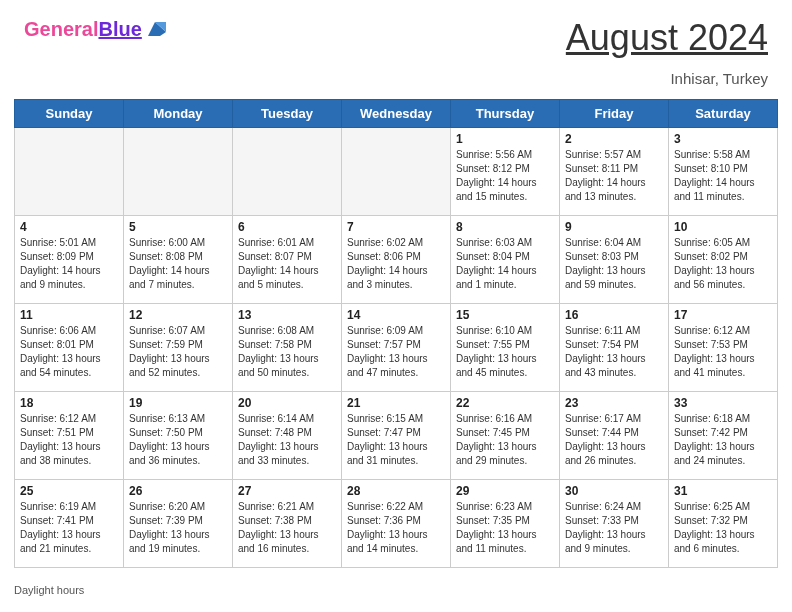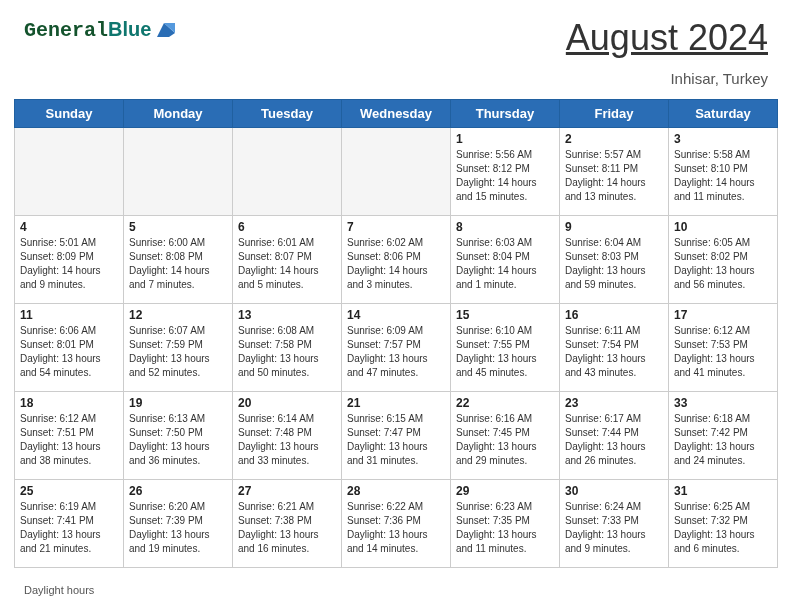--- a/index.html
+++ b/index.html
@@ -19,22 +19,22 @@
     .logo {
       display: flex;
       align-items: center;
       gap: 0px;
     }
     .logo-text {
       font-size: 20px;
       font-weight: bold;
       line-height: 1.1;
     }
-    .logo-general { color: #14532d; font-family: Liberation Mono, monospace; }
-    .logo-blue { color: #0f766e; }
+    .logo-general { color: #ec4899; }
+    .logo-blue { color: #6d28d9; text-decoration: underline; }
     .title-block {
       text-align: right;
     }
     .month-year {
       font-size: 36px;
       font-weight: normal;
       color: #333;
       line-height: 1.1;
       text-decoration: underline;
     }
@@ -80,21 +80,21 @@
       font-size: 12px;
       display: block;
       margin-bottom: 2px;
     }
     .day-info {
       font-size: 10px;
       color: #333;
       line-height: 1.4;
     }
     .footer-note {
-      padding: 6px 14px 4px 24px;
+      padding: 6px 14px 4px 14px;
       font-size: 11px;
       color: #555;
     }
     .logo-svg {
       display: inline-block;
       vertical-align: middle;
     }
   </style>
 </head>
 <body>

